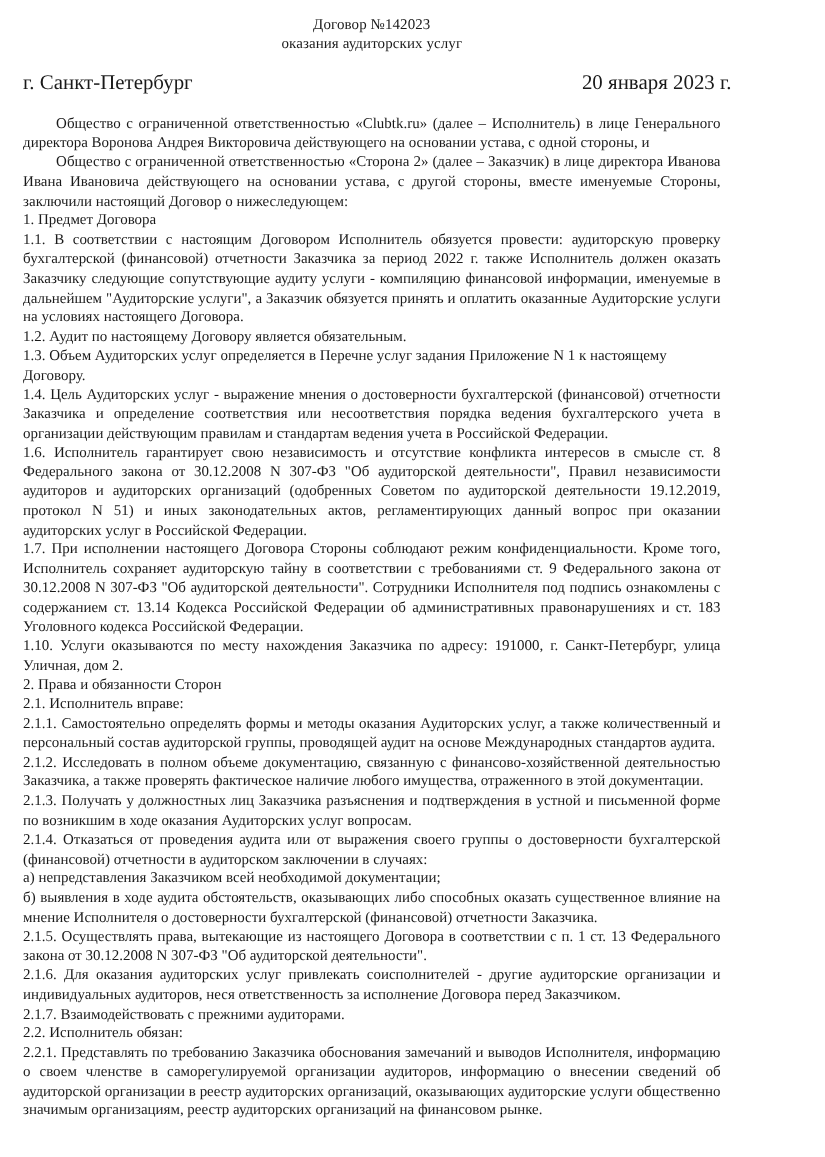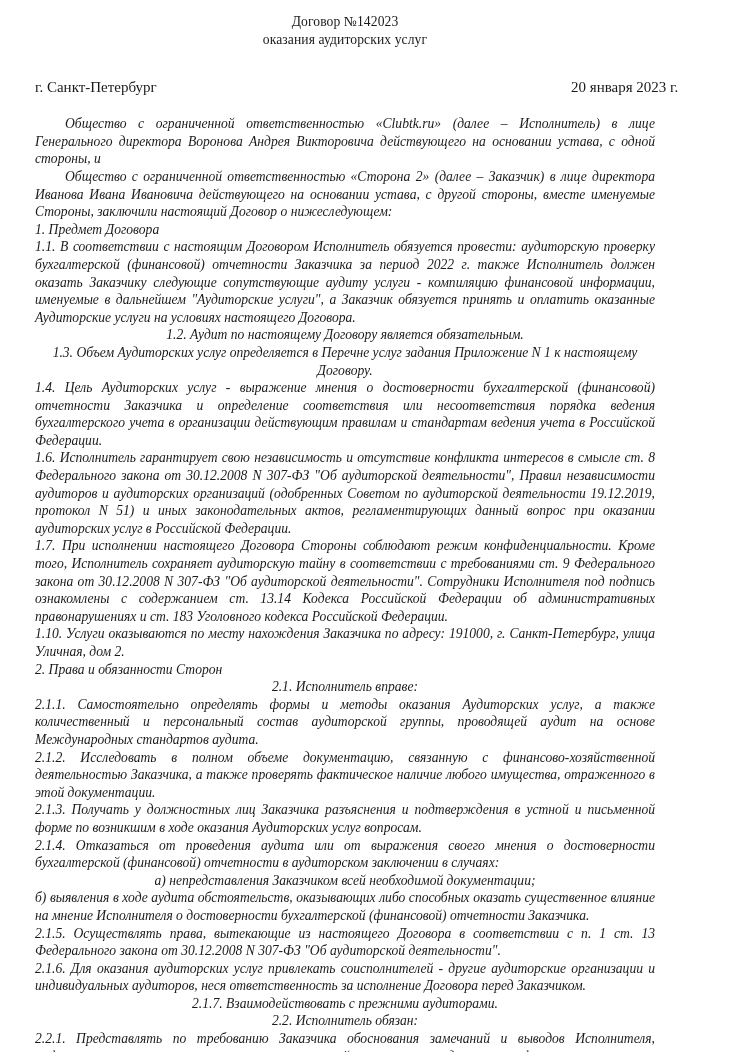--- a/index.html
+++ b/index.html
@@ -14,75 +14,74 @@
     overflow: hidden;
     font-family: "Liberation Serif", "DejaVu Serif", serif;
     color: #1a1a1a;
     -webkit-font-smoothing: antialiased;
   }
   .page {
     position: relative;
     width: 672px;
     height: 1052px;
     box-sizing: border-box;
-    padding: 0 17px 0 35px;
+    padding: 0 17px 0 21px;
   }
 
   
   .doc-header {
     padding-top: 13px;
     text-align: center;
   }
   .doc-title-line {
     font-size: 13.6px;
     line-height: 17.6px;
     letter-spacing: 0.1px;
   }
 
   
   .place-date {
-    margin-top: 31px;
+    margin-top: 19px;
     position: relative;
     height: 18px;
-    font-size: 15px;
+    font-size: 19px;
     line-height: 17.6px;
   }
   .place-date .place {
     position: absolute;
     left: 0;
     top: 0;
   }
   .place-date .date {
     position: absolute;
-    left: 536px;
+    left: 508px;
     top: 0;
     white-space: nowrap;
   }
 
   
   .body-block {
     margin-top: 18px;
-    font-style: italic;
   }
   p.para {
     margin: 0;
     font-size: 13.6px;
     line-height: 17.6px;
     text-align: justify;
     text-justify: inter-word;
     hyphens: none;
   }
   p.indent {
     text-indent: 30px;
   }
   p.flush {
     text-indent: 0;
   }
   p.last-left {
-    text-align: center;
+    text-align: left;
   }
   h2.section-heading {
     margin: 0;
     font-size: 13.6px;
     line-height: 17.6px;
     font-weight: normal;
     text-align: left;
   }
 </style>
 </head>
@@ -114,21 +113,21 @@
     <p class="para flush">1.6. Исполнитель гарантирует свою независимость и отсутствие конфликта интересов в смысле ст. 8 Федерального закона от 30.12.2008 N 307-ФЗ "Об аудиторской деятельности", Правил независимости аудиторов и аудиторских организаций (одобренных Советом по аудиторской деятельности 19.12.2019, протокол N 51) и иных законодательных актов, регламентирующих данный вопрос при оказании аудиторских услуг в Российской Федерации.</p>
     <p class="para flush">1.7. При исполнении настоящего Договора Стороны соблюдают режим конфиденциальности. Кроме того, Исполнитель сохраняет аудиторскую тайну в соответствии с требованиями ст. 9 Федерального закона от 30.12.2008 N 307-ФЗ "Об аудиторской деятельности". Сотрудники Исполнителя под подпись ознакомлены с содержанием ст. 13.14 Кодекса Российской Федерации об административных правонарушениях и ст. 183 Уголовного кодекса Российской Федерации.</p>
     <p class="para flush">1.10. Услуги оказываются по месту нахождения Заказчика по адресу: 191000, г. Санкт-Петербург, улица Уличная, дом 2.</p>
 
     <h2 class="section-heading">2. Права и обязанности Сторон</h2>
 
     <p class="para flush last-left">2.1. Исполнитель вправе:</p>
     <p class="para flush">2.1.1. Самостоятельно определять формы и методы оказания Аудиторских услуг, а также количественный и персональный состав аудиторской группы, проводящей аудит на основе Международных стандартов аудита.</p>
     <p class="para flush">2.1.2. Исследовать в полном объеме документацию, связанную с финансово-хозяйственной деятельностью Заказчика, а также проверять фактическое наличие любого имущества, отраженного в этой документации.</p>
     <p class="para flush">2.1.3. Получать у должностных лиц Заказчика разъяснения и подтверждения в устной и письменной форме по возникшим в ходе оказания Аудиторских услуг вопросам.</p>
-    <p class="para flush">2.1.4. Отказаться от проведения аудита или от выражения своего мнения о достоверности бухгалтерской (финансовой) отчетности в аудиторском заключении в случаях:</p>
+    <p class="para flush">2.1.4. Отказаться от проведения аудита или от выражения своего группы о достоверности бухгалтерской (финансовой) отчетности в аудиторском заключении в случаях:</p>
     <p class="para flush last-left">а) непредставления Заказчиком всей необходимой документации;</p>
     <p class="para flush">б) выявления в ходе аудита обстоятельств, оказывающих либо способных оказать существенное влияние на мнение Исполнителя о достоверности бухгалтерской (финансовой) отчетности Заказчика.</p>
     <p class="para flush">2.1.5. Осуществлять права, вытекающие из настоящего Договора в соответствии с п. 1 ст. 13 Федерального закона от 30.12.2008 N 307-ФЗ "Об аудиторской деятельности".</p>
     <p class="para flush">2.1.6. Для оказания аудиторских услуг привлекать соисполнителей - другие аудиторские организации и индивидуальных аудиторов, неся ответственность за исполнение Договора перед Заказчиком.</p>
     <p class="para flush last-left">2.1.7. Взаимодействовать с прежними аудиторами.</p>
     <p class="para flush last-left">2.2. Исполнитель обязан:</p>
     <p class="para flush">2.2.1. Представлять по требованию Заказчика обоснования замечаний и выводов Исполнителя, информацию о своем членстве в саморегулируемой организации аудиторов, информацию о внесении сведений об аудиторской организации в реестр аудиторских организаций, оказывающих аудиторские услуги общественно значимым организациям, реестр аудиторских организаций на финансовом рынке.</p>
 
   </div>
 </div>

